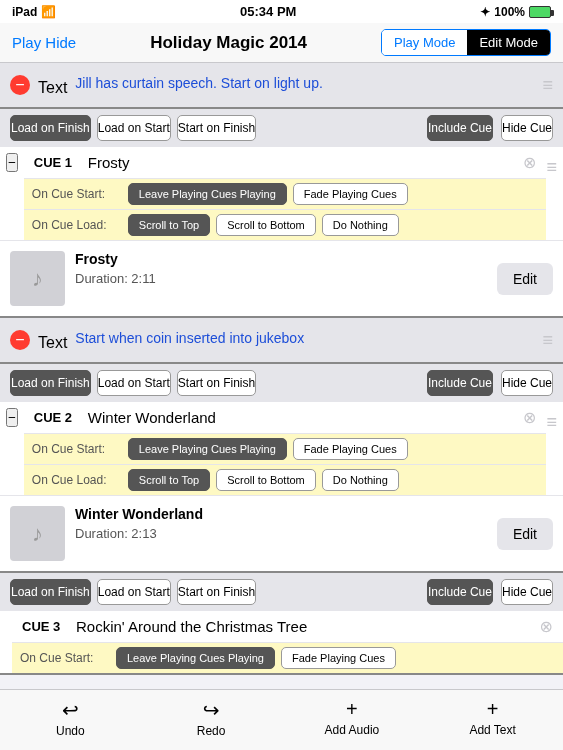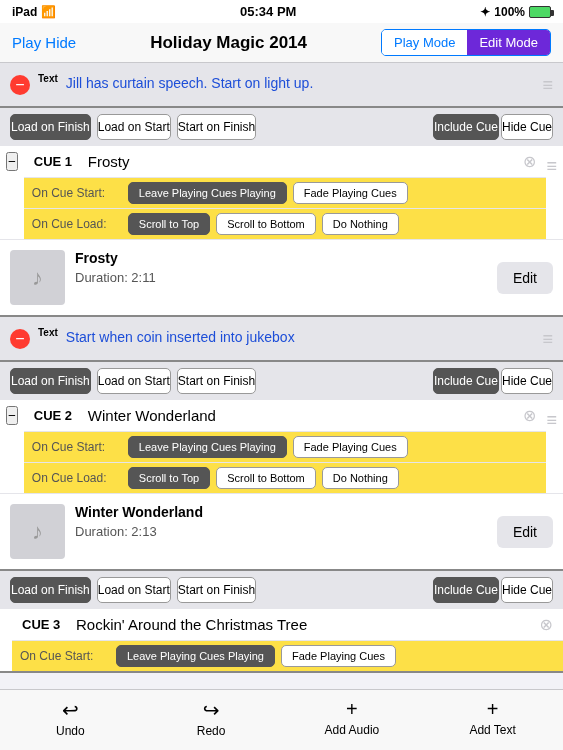--- a/index.html
+++ b/index.html
@@ -39,21 +39,21 @@
     }
     .mode-buttons { display: flex; border: 1px solid #007aff; border-radius: 5px; overflow: hidden; }
     .mode-btn {
       padding: 5px 12px;
       font-size: 13px;
       border: none;
       background: white;
       color: #007aff;
       cursor: pointer;
     }
-    .mode-btn.active { background: #6d28d9; color: white; }
+    .mode-btn.active { background: #000000; color: white; }
 
     
     .content {
       overflow-y: auto;
       height: 660px;
       background: #f2f2f7;
     }
 
     
     .text-block {
@@ -71,23 +71,23 @@
       border: none;
       color: white;
       font-size: 16px;
       line-height: 20px;
       text-align: center;
       cursor: pointer;
       flex-shrink: 0;
       margin-top: 2px;
     }
     .text-block .label {
-      font-weight: 700;
-      font-size: 10px;
-      margin-top: 0;
+      font-weight: 400;
+      font-size: 16px;
+      margin-top: 6px;
       flex-shrink: 0;
     }
     .text-block .text-content {
       font-size: 14px;
       color: #1d4ed8;
       flex: 1;
       margin-top: 2px;
     }
     .drag-handle {
       color: #c7c7cc;
@@ -115,40 +115,40 @@
     .ctrl-btn {
       padding: 5px 0;
       font-size: 12px;
       border: 1px solid #999;
       border-radius: 5px;
       background: white;
       cursor: pointer;
       color: #000;
     }
     .ctrl-btn.active { background: #555; color: white; border-color: #555; }
-    .ctrl-btn-group-right { margin-left: auto; display: flex; gap: 2px; }
+    .ctrl-btn-group-right { margin-left: auto; display: flex; gap: 8px; }
 
     
     .cue-header {
       display: flex;
       align-items: center;
       padding: 6px 10px 6px 10px;
       background: white;
       gap: 14px;
     }
     .cue-label { font-weight: 700; font-size: 13px; flex-shrink: 0; width: 40px; }
     .cue-name { font-size: 15px; flex: 1; }
     .cue-close { color: #c7c7cc; font-size: 16px; cursor: pointer; }
 
     
     .cue-option-row {
       display: flex;
       align-items: center;
       padding: 4px 8px;
-      background: #fde047;
+      background: #fef9c3;
       gap: 6px;
       border-top: 1px solid #e5e5ea;
     }
     .option-label {
       font-size: 12px;
       color: #555;
       flex-shrink: 0;
       width: 90px;
     }
     .option-btn {

